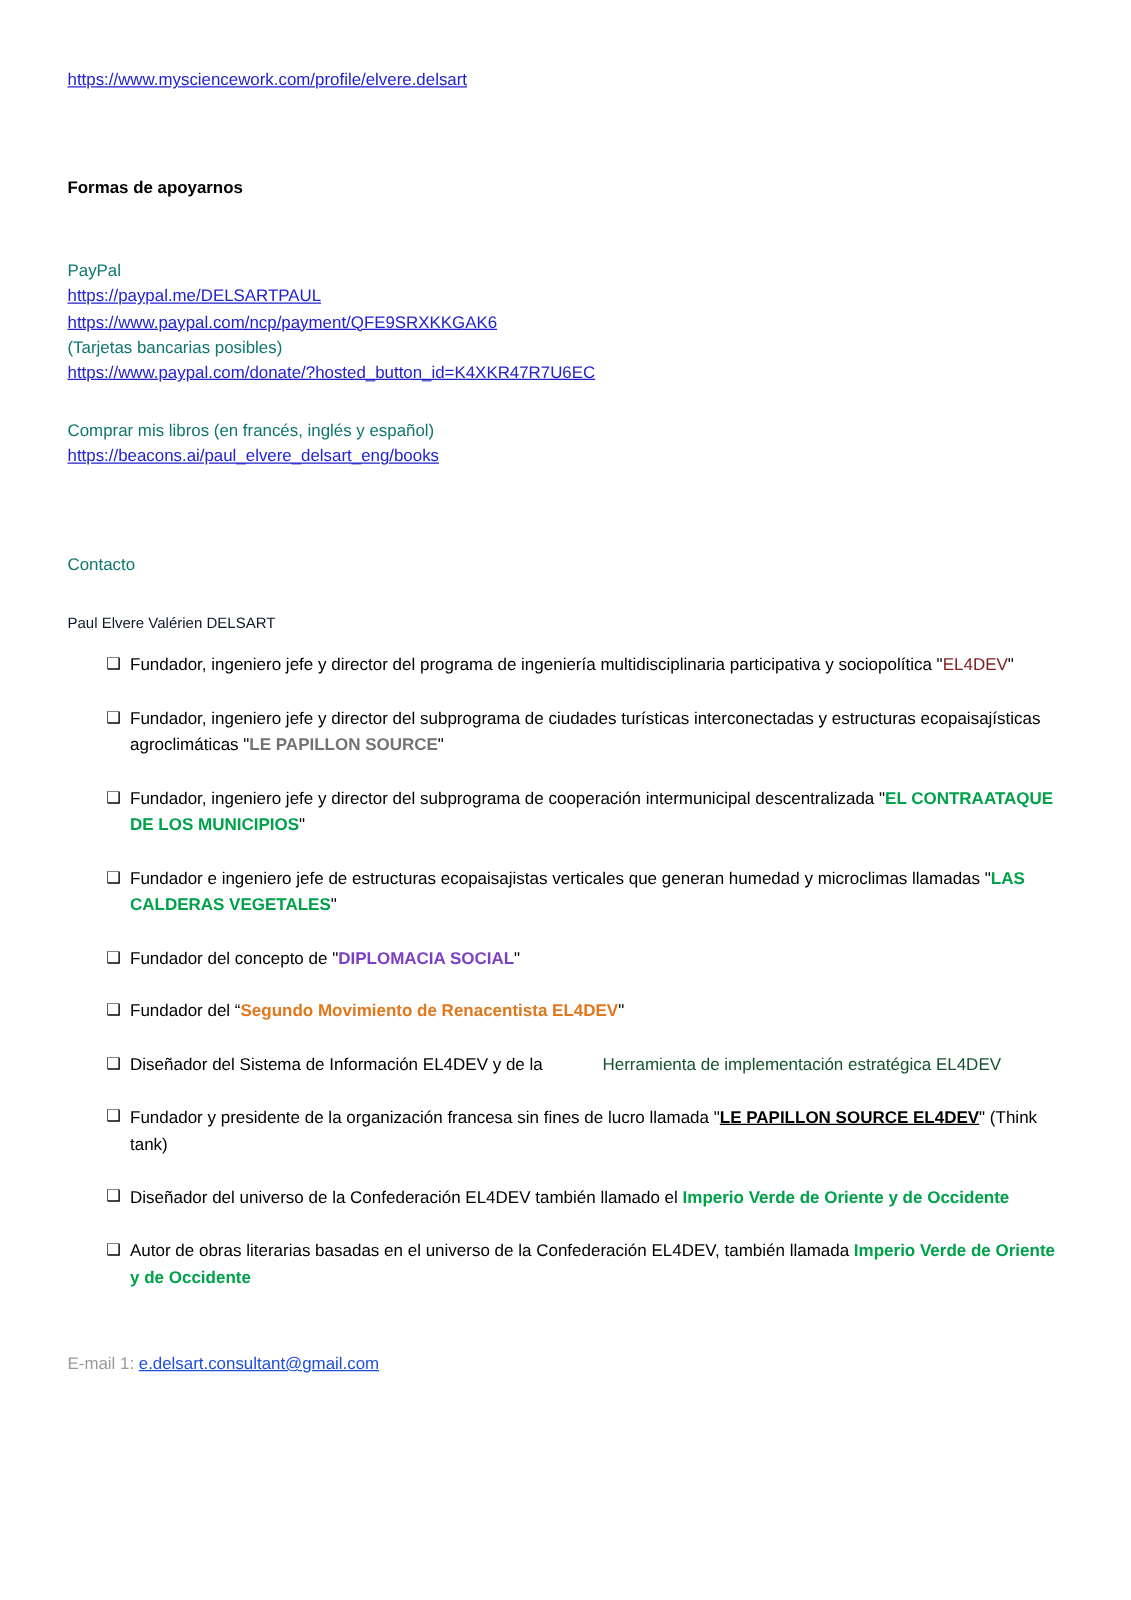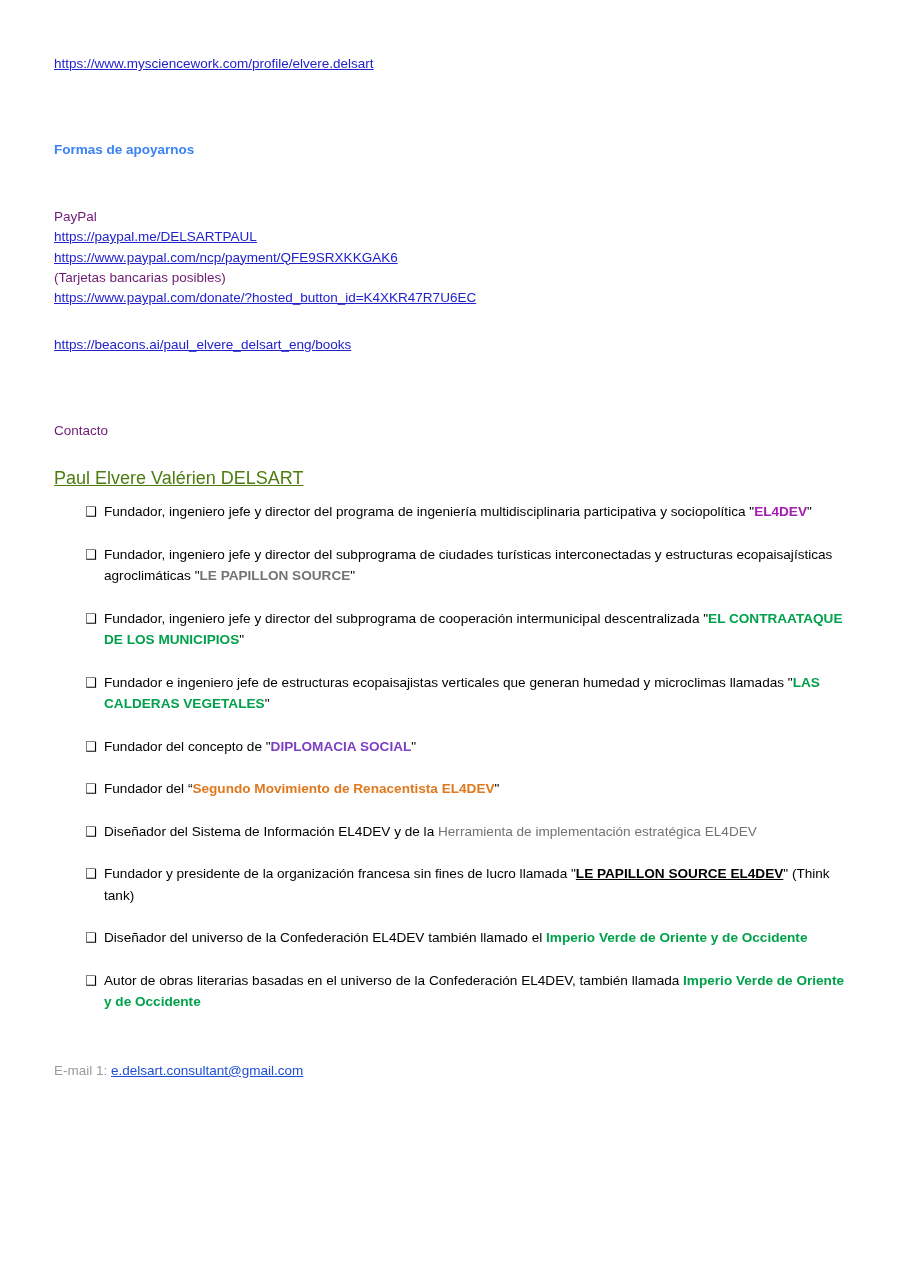--- a/index.html
+++ b/index.html
@@ -24,48 +24,47 @@
     position: absolute;
     left: 54px;
     top: 54px;
     width: 800px;
   }
 
   
   .line {
     font-size: 13.5px;
     line-height: 20.4px;
-    color: #701a75;
+    color: #0f766e;
     white-space: nowrap;
   }
   .link {
     color: #2222cc;
     text-decoration: underline;
     font-size: 13.5px;
     line-height: 20.4px;
     white-space: nowrap;
     display: block;
   }
   .spacer-xl { height: 66px; }
   .spacer-l  { height: 46px; }
   .spacer-m  { height: 26px; }
   .spacer-s  { height: 13px; }
 
   .heading {
     font-size: 13.5px;
     font-weight: bold;
-    color: #3b82f6;
+    color: #000000;
     line-height: 20.4px;
   }
 
   .name-line {
-    font-size: 18px;
+    font-size: 12px;
     line-height: 20.4px;
-    color: #4d7c0f;
-    text-decoration: underline;
+    color: #0f172a;
   }
 
   
   ul.bullets {
     list-style: none;
     margin: 0;
     padding: 0;
   }
   ul.bullets > li {
     position: relative;
@@ -80,22 +79,22 @@
     position: absolute;
     left: 0;
     top: 0;
     font-size: 13px;
     line-height: 21.5px;
     color: #000000;
     font-family: "DejaVu Sans", sans-serif;
   }
 
   
-  .c-red-b   { color: #a21caf; font-weight: bold; }
-  .c-red     { color: #737373; }
+  .c-red-b   { color: #7f1d1d; font-weight: normal; }
+  .c-red     { color: #14532d; margin-left: 44px; }
   .c-blue-b  { color: #737373; font-weight: bold; }
   .c-green-b { color: #00a14b; font-weight: bold; }
   .c-purple-b{ color: #7d3fc4; font-weight: bold; margin-top: 20px; }
   .c-orange-b{ color: #e0781e; font-weight: bold; }
   .c-black-bu{ color: #000000; font-weight: bold; text-decoration: underline; }
 
   
   .email-row {
     font-size: 13.5px;
     line-height: 21.5px;
@@ -122,20 +121,21 @@
     <div class="spacer-l"></div>
 
     <div class="line">PayPal</div>
     <a class="link" href="#">https://paypal.me/DELSARTPAUL</a>
     <a class="link" href="#">https://www.paypal.com/ncp/payment/QFE9SRXKKGAK6</a>
     <div class="line">(Tarjetas bancarias posibles)</div>
     <a class="link" href="#">https://www.paypal.com/donate/?hosted_button_id=K4XKR47R7U6EC</a>
 
     <div class="spacer-m"></div>
 
+    <div class="line">Comprar mis libros (en francés, inglés y español)</div>
     <a class="link" href="#">https://beacons.ai/paul_elvere_delsart_eng/books</a>
 
     <div class="spacer-xl"></div>
 
     <div class="line">Contacto</div>
 
     <div class="spacer-m"></div>
 
     <div class="name-line">Paul Elvere Valérien DELSART</div>
 

